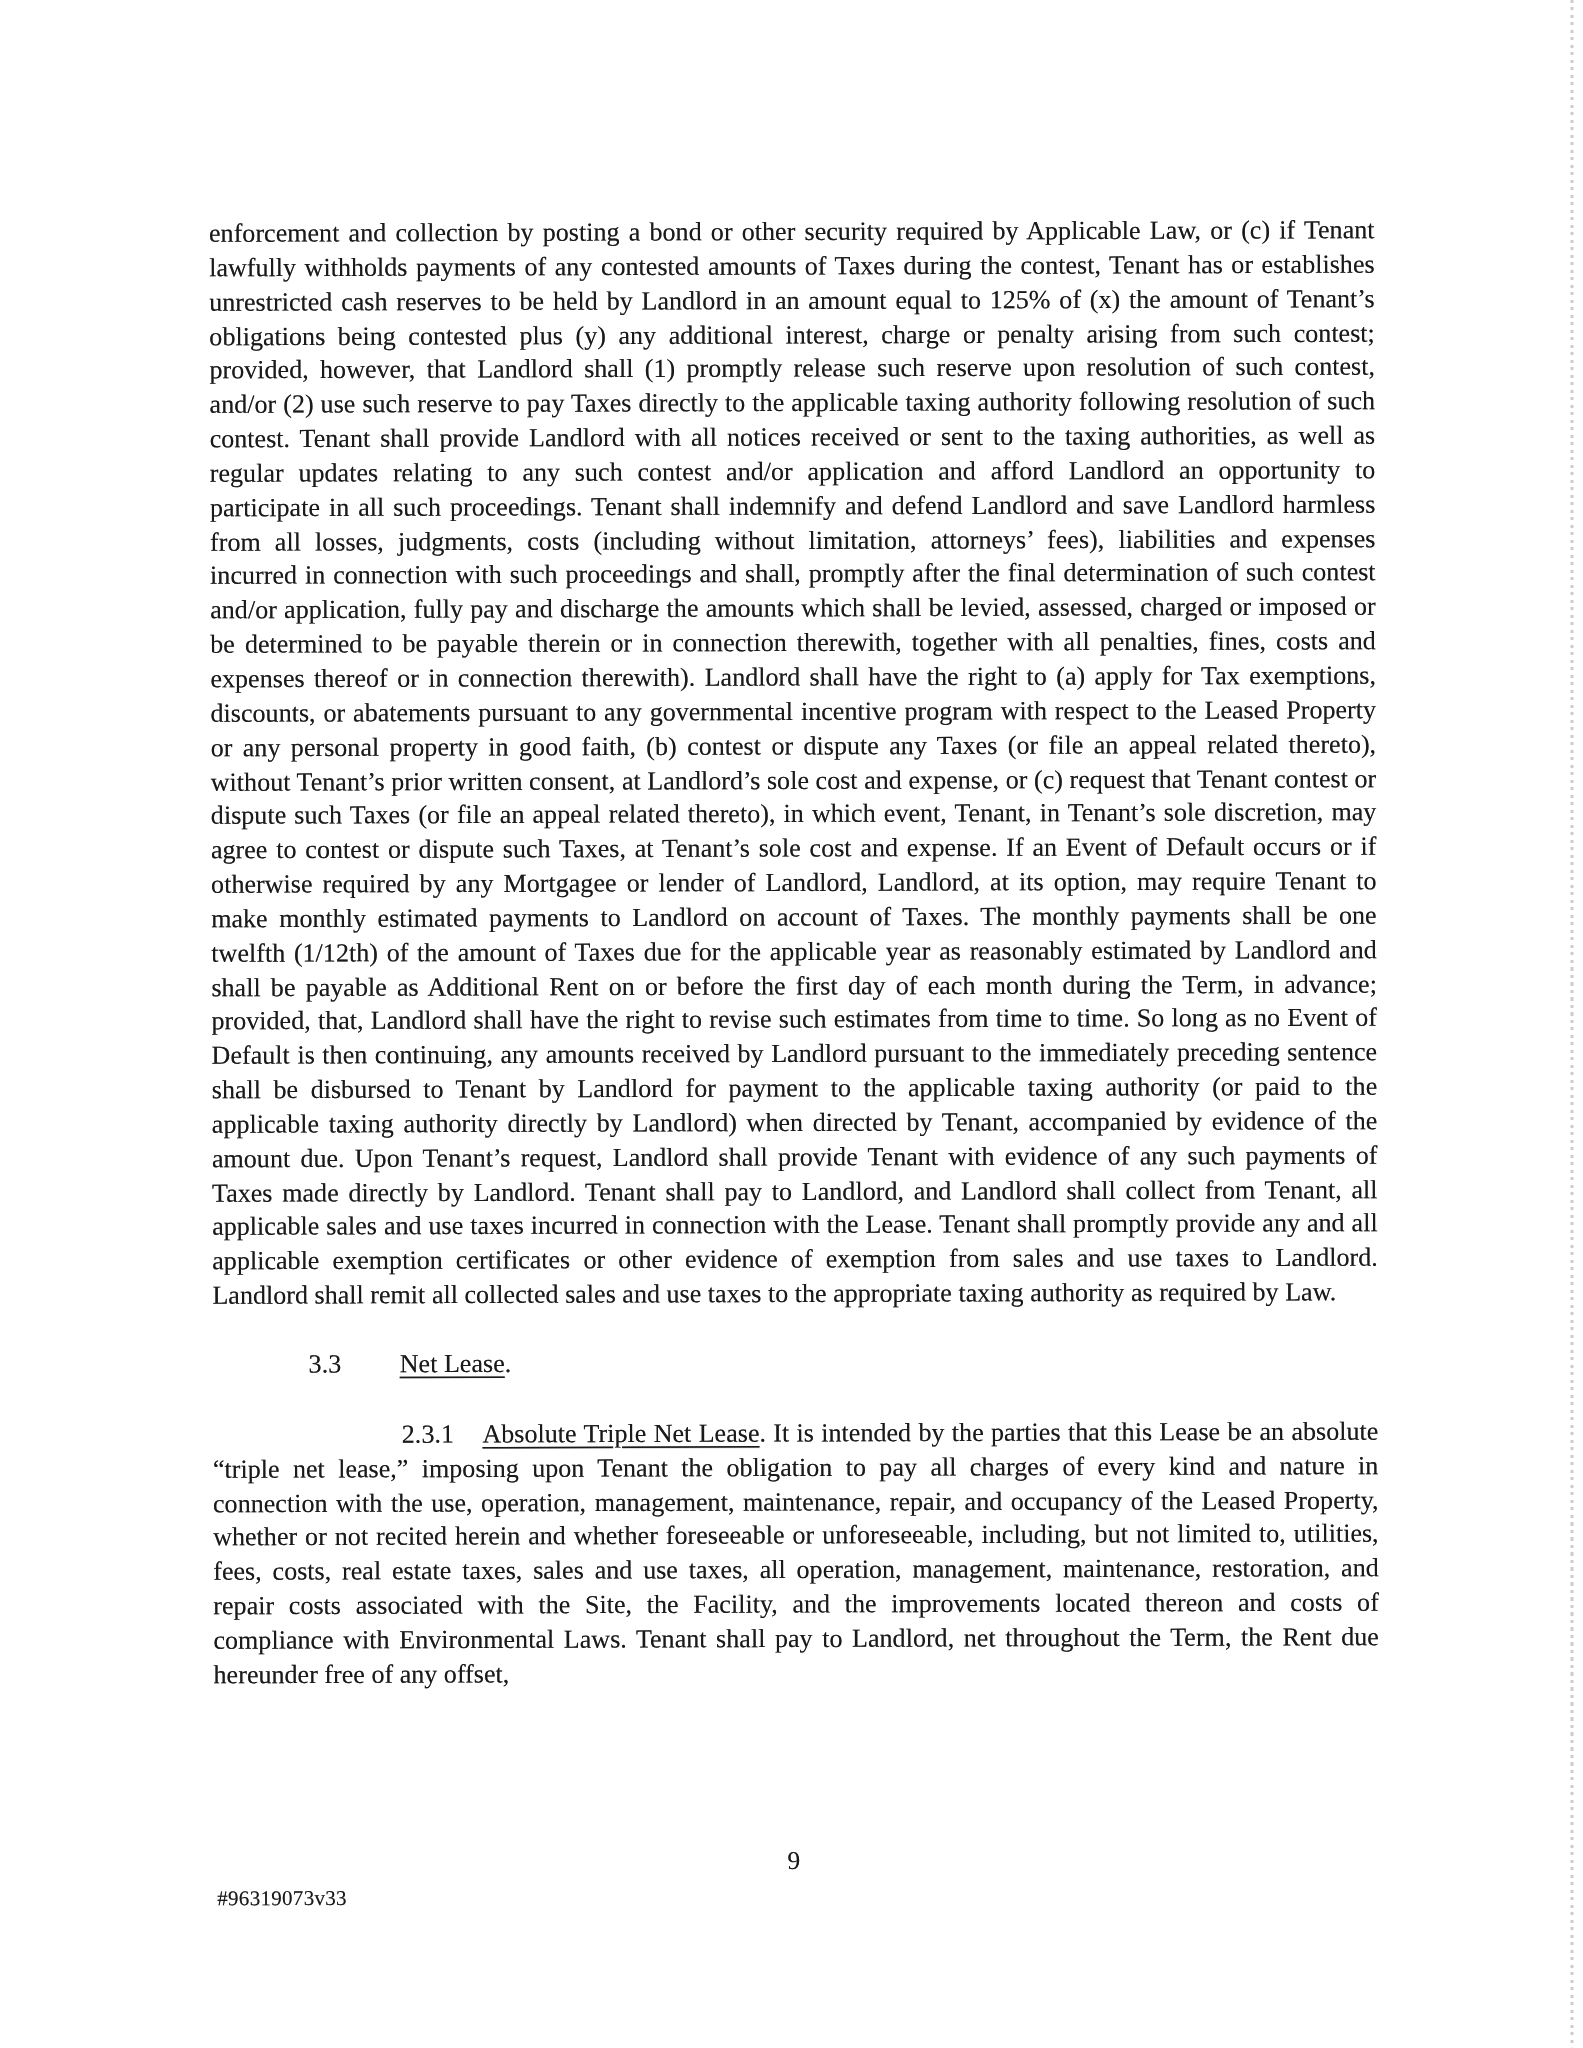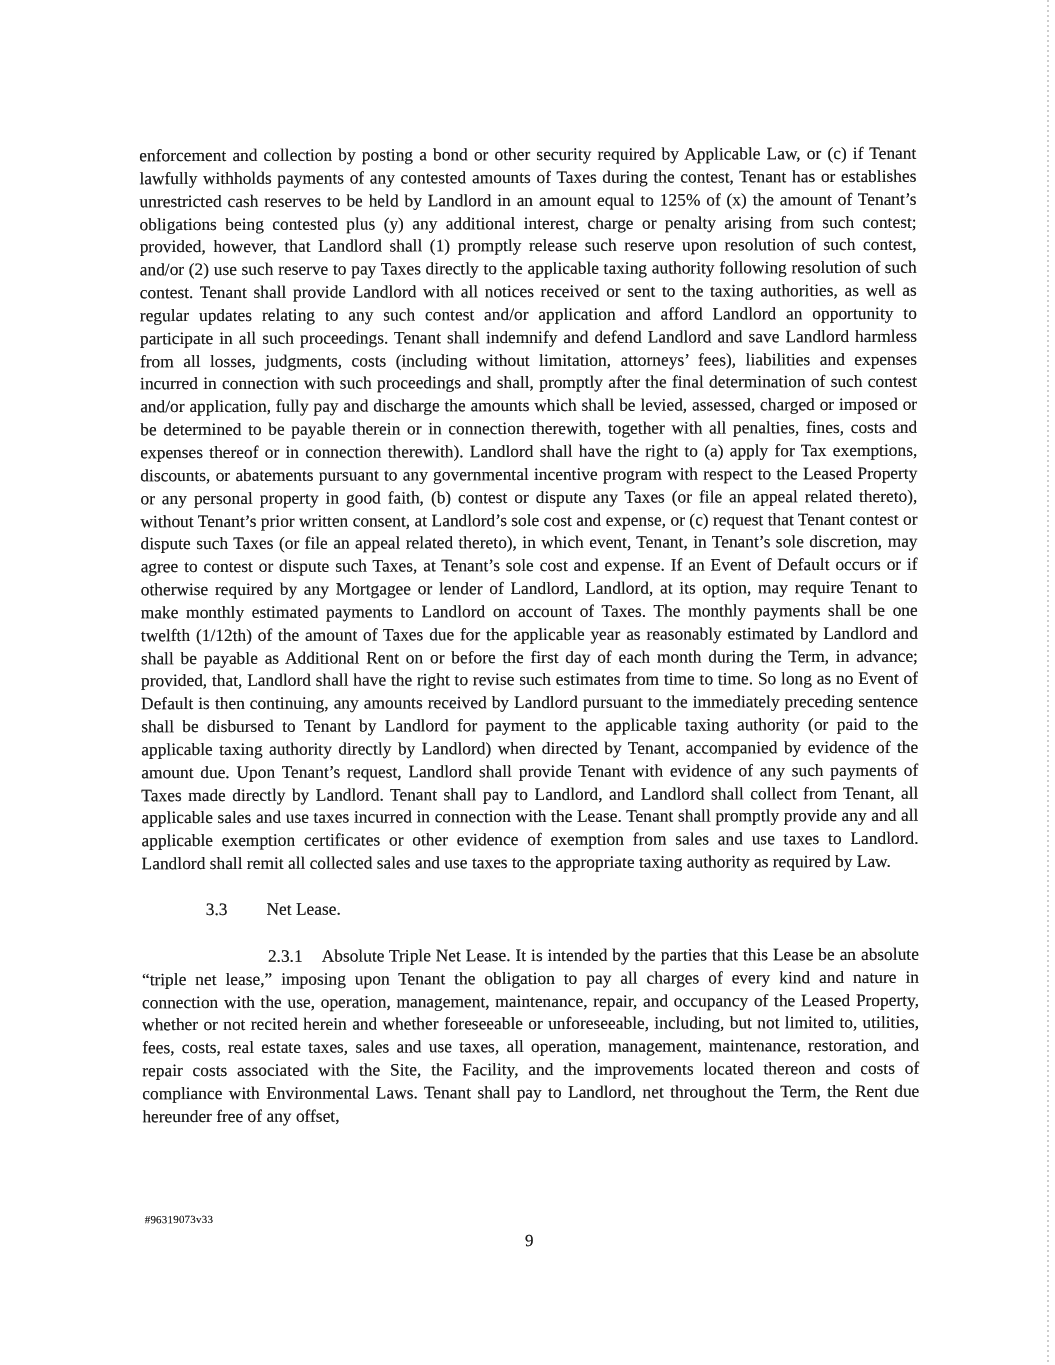--- a/index.html
+++ b/index.html
@@ -38,37 +38,38 @@
     line-height: 22.85px;
     text-shadow: 0 0 0.4px rgba(0,0,0,0.55);
   }
   .sub-para {
     margin-top: 24px;
     text-indent: 126px;
   }
   .tab1 { display: inline-block; width: 39px; }
   .tab2 { display: inline-block; width: 19px; }
   .underline {
+    text-decoration: underline;
     text-decoration-thickness: 1.4px;
     text-underline-offset: 3px;
   }
   .page-number {
     position: absolute;
     left: 0;
     right: 0;
     top: 1231px;
     text-align: center;
     font-size: 17px;
     text-shadow: 0 0 0.4px rgba(0,0,0,0.55);
   }
   .doc-id {
     position: absolute;
     left: 143px;
-    top: 1212px;
-    font-size: 11px;
+    top: 1258px;
+    font-size: 14px;
     letter-spacing: 0.2px;
     text-shadow: 0 0 0.3px rgba(0,0,0,0.5);
   }
   .scan-line {
     position: absolute;
     left: 1047px;
     top: 0;
     bottom: 0;
     width: 2px;
     background: repeating-linear-gradient(

